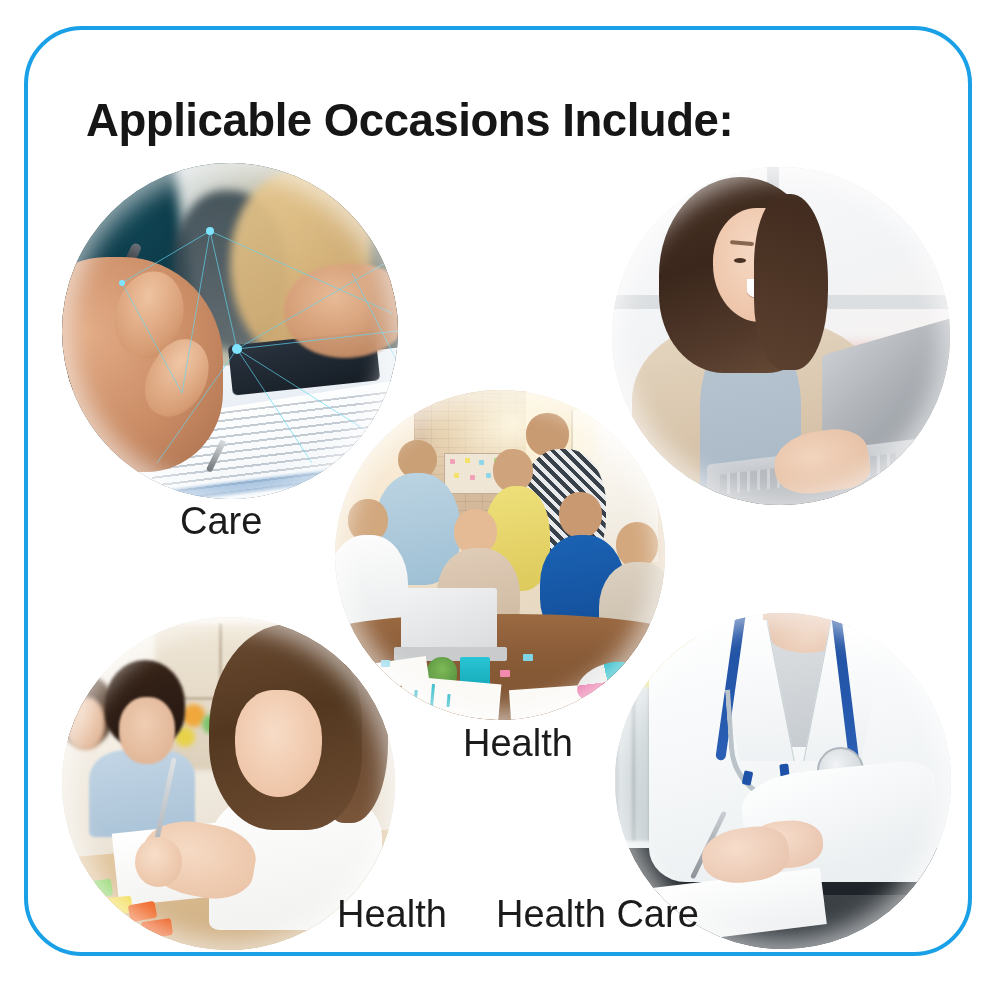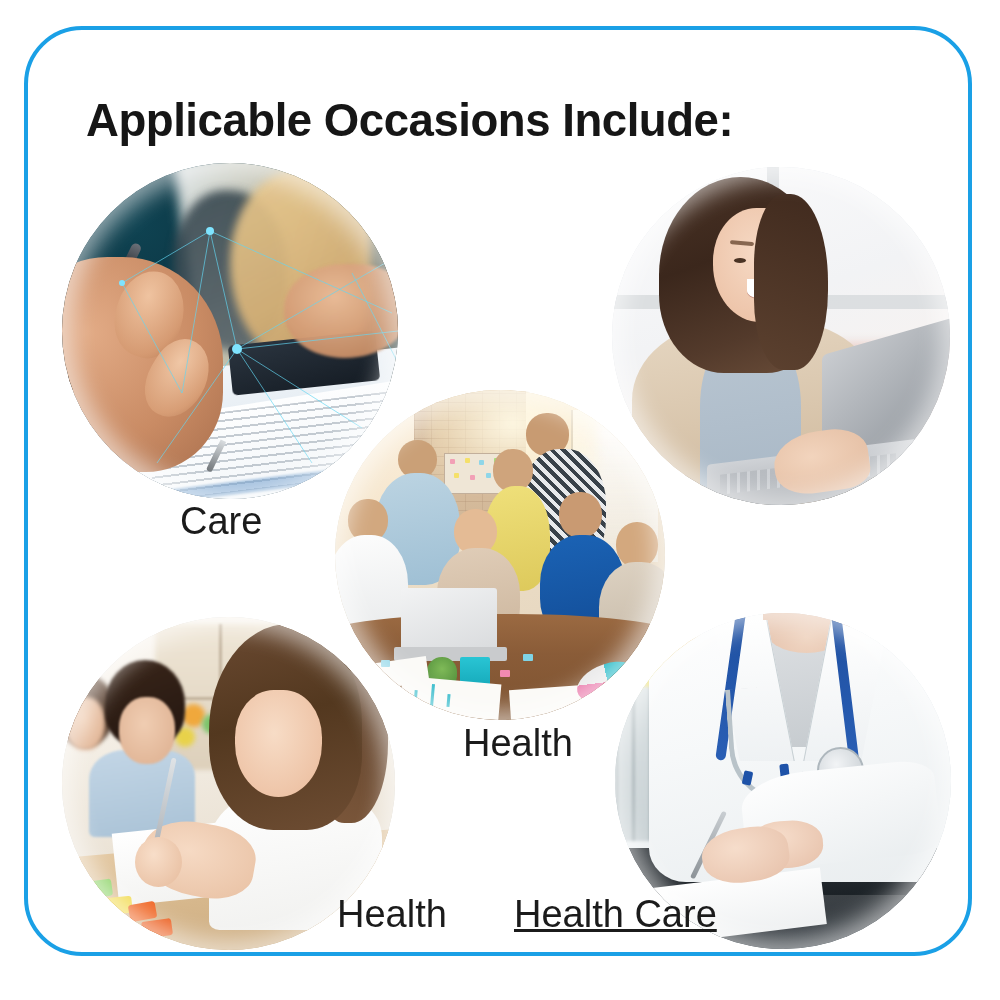--- a/index.html
+++ b/index.html
@@ -634,15 +634,15 @@
       <div class="hc-clip" style="left:38%;top:47%;transform:rotate(12deg);"></div>
       <div class="hc-clip" style="left:49%;top:45%;transform:rotate(-6deg);"></div>
       <div class="hc-sleeve"></div>
       <div class="hc-paper"></div>
       <div class="hc-hand2"></div>
       <div class="hc-pen"></div>
       <div class="hc-hand"></div>
     </div>
     <div class="soft-edge"></div>
   </div>
-  <div class="label" style="left:514px;top:893px;text-decoration:underline;">Health Care</div>
+  <div class="label" style="left:496px;top:893px;">Health Care</div>
 
 </div>
 
 </body></html>

